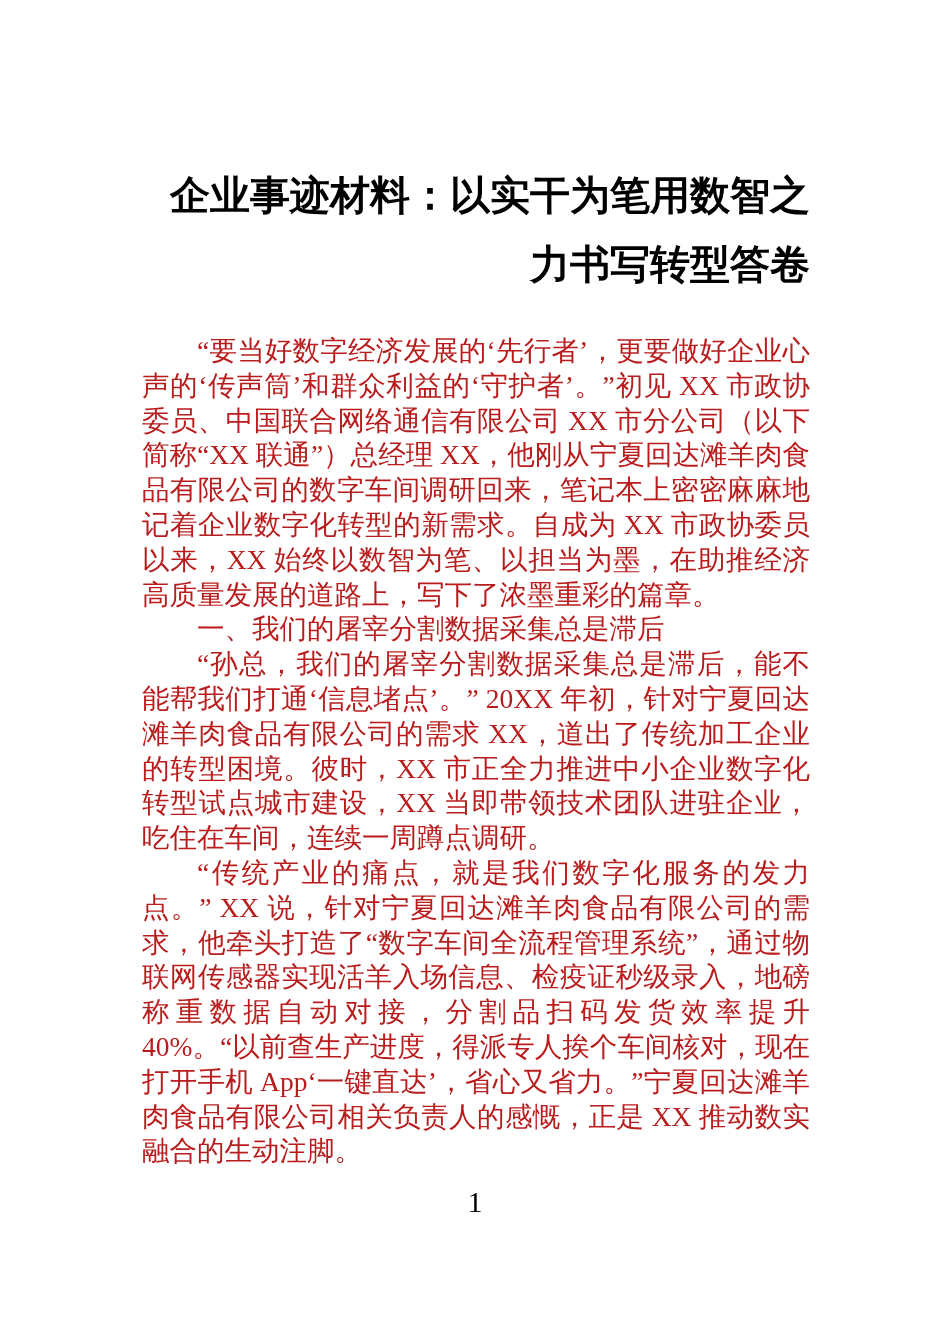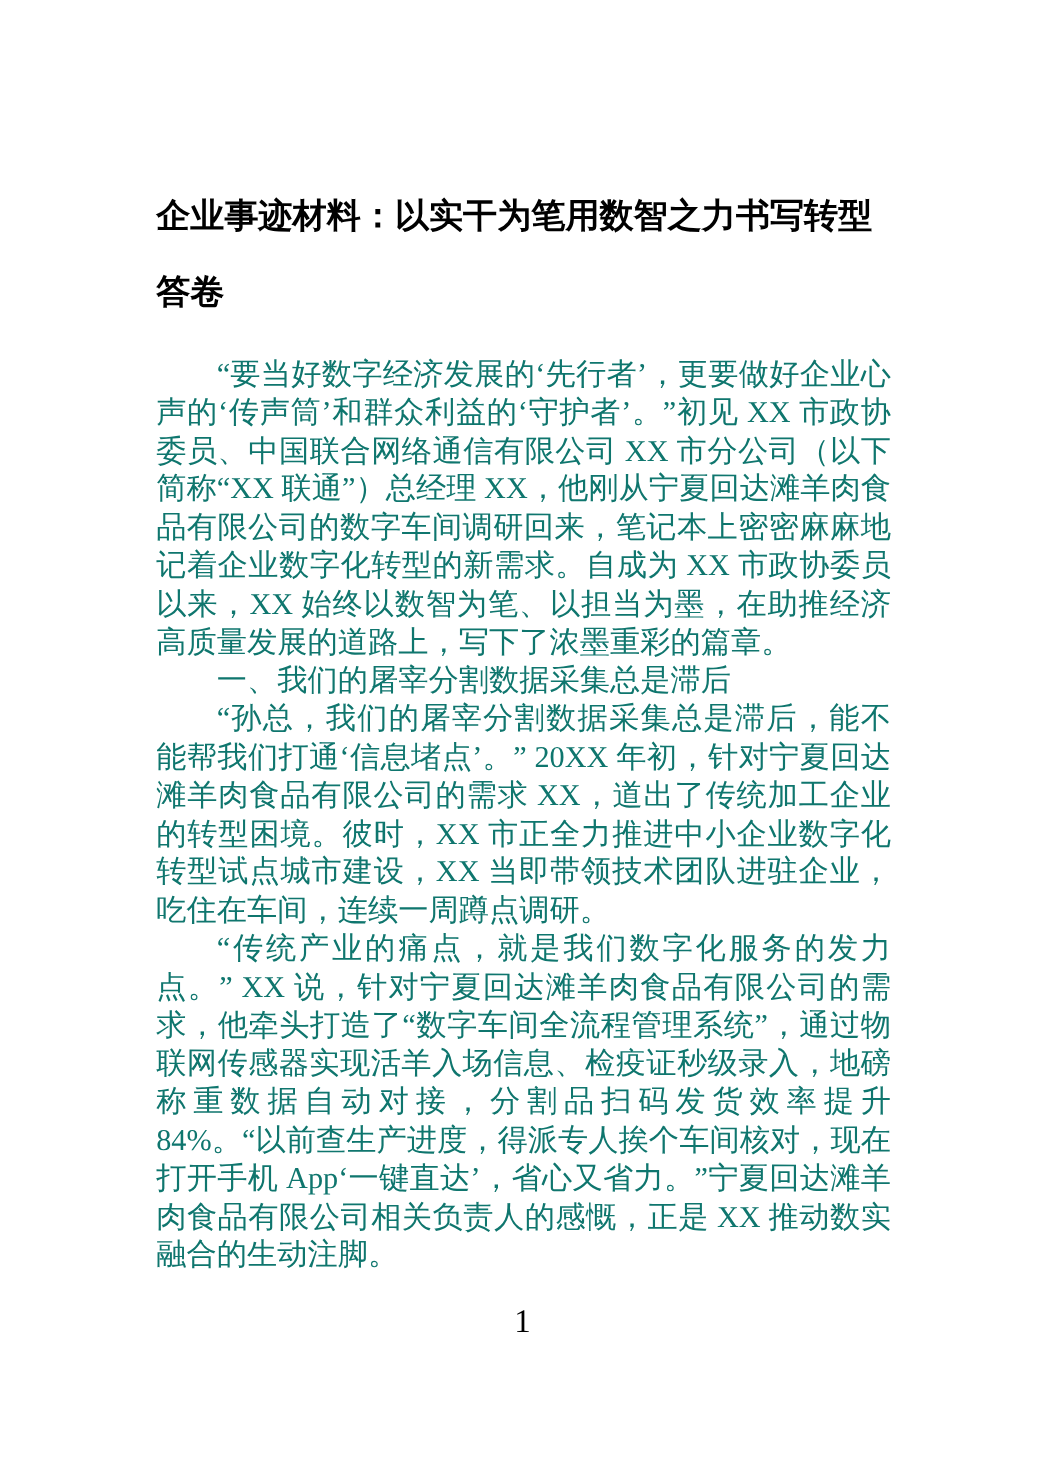--- a/index.html
+++ b/index.html
@@ -15,32 +15,32 @@
     background: #ffffff;
     color: #000000;
     box-sizing: border-box;
     padding: 161px 140px 0 142px;
     overflow: hidden;
   }
   .doc-title {
     margin: 0;
     font-family: "Liberation Sans", sans-serif;
     font-weight: 600;
-    font-size: 31px;
+    font-size: 40px;
     line-height: 69px;
-    text-align: left;
+    text-align: right;
     color: #000000;
   }
   .doc-body {
-    margin-top: 24px;
+    margin-top: 35px;
     font-family: "Liberation Serif", sans-serif; 
     font-size: 27.5px;
     line-height: 34.8px;
     text-align: justify;
-    color: #0f766e;
+    color: #b91c1c;
   }
   .doc-body p {
     margin: 0;
     padding: 0;
     text-indent: 2em;
   }
   .page-number {
     position: absolute;
     left: 0;
     right: 0;
@@ -56,18 +56,18 @@
 <body>
 
 <div class="page">
 
   <h1 class="doc-title">企业事迹材料：以实干为笔用数智之力书写转型答卷</h1>
 
   <div class="doc-body">
     <p>“要当好数字经济发展的‘先行者’，更要做好企业心声的‘传声筒’和群众利益的‘守护者’。”初见 XX 市政协委员、中国联合网络通信有限公司 XX 市分公司（以下简称“XX 联通”）总经理 XX，他刚从宁夏回达滩羊肉食品有限公司的数字车间调研回来，笔记本上密密麻麻地记着企业数字化转型的新需求。自成为 XX 市政协委员以来，XX 始终以数智为笔、以担当为墨，在助推经济高质量发展的道路上，写下了浓墨重彩的篇章。</p>
     <p>一、我们的屠宰分割数据采集总是滞后</p>
     <p>“孙总，我们的屠宰分割数据采集总是滞后，能不能帮我们打通‘信息堵点’。” 20XX 年初，针对宁夏回达滩羊肉食品有限公司的需求 XX，道出了传统加工企业的转型困境。彼时，XX 市正全力推进中小企业数字化转型试点城市建设，XX 当即带领技术团队进驻企业，吃住在车间，连续一周蹲点调研。</p>
-    <p>“传统产业的痛点，就是我们数字化服务的发力点。” XX 说，针对宁夏回达滩羊肉食品有限公司的需求，他牵头打造了“数字车间全流程管理系统”，通过物联网传感器实现活羊入场信息、检疫证秒级录入，地磅称重数据自动对接，分割品扫码发货效率提升 84%。“以前查生产进度，得派专人挨个车间核对，现在打开手机 App‘一键直达’，省心又省力。”宁夏回达滩羊肉食品有限公司相关负责人的感慨，正是 XX 推动数实融合的生动注脚。</p>
+    <p>“传统产业的痛点，就是我们数字化服务的发力点。” XX 说，针对宁夏回达滩羊肉食品有限公司的需求，他牵头打造了“数字车间全流程管理系统”，通过物联网传感器实现活羊入场信息、检疫证秒级录入，地磅称重数据自动对接，分割品扫码发货效率提升 40%。“以前查生产进度，得派专人挨个车间核对，现在打开手机 App‘一键直达’，省心又省力。”宁夏回达滩羊肉食品有限公司相关负责人的感慨，正是 XX 推动数实融合的生动注脚。</p>
   </div>
 
   <div class="page-number">1</div>
 
 </div>
 
 </body></html>

